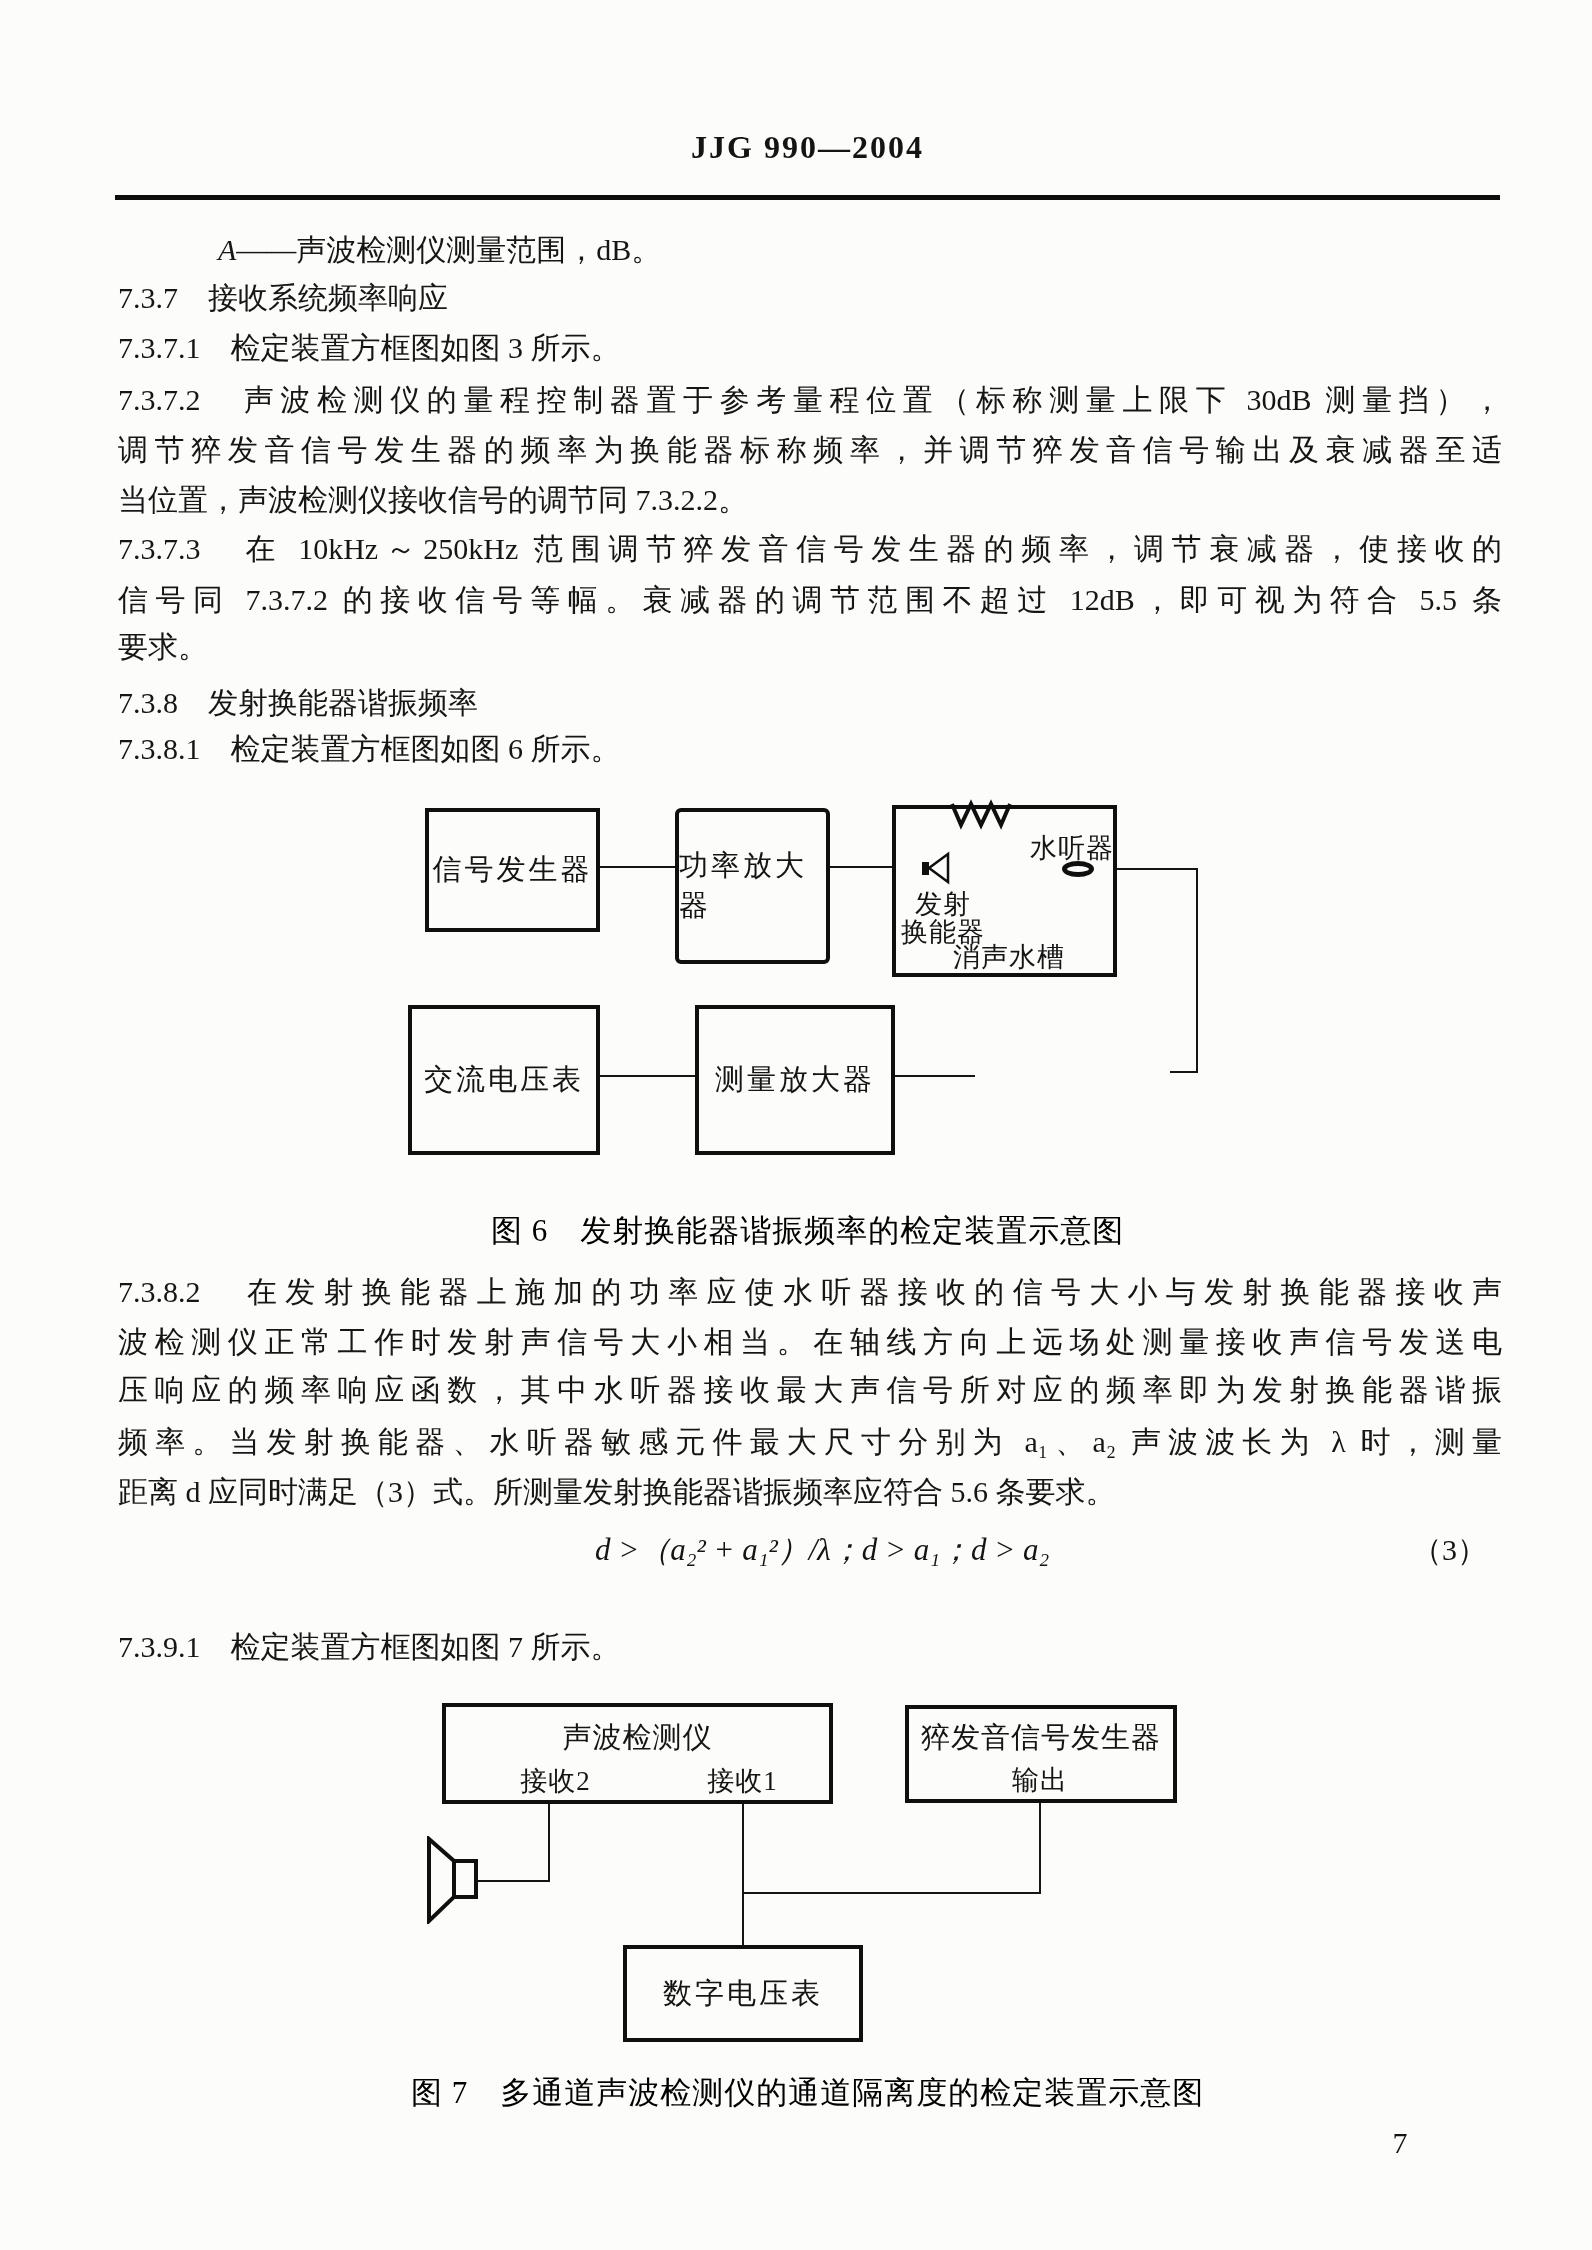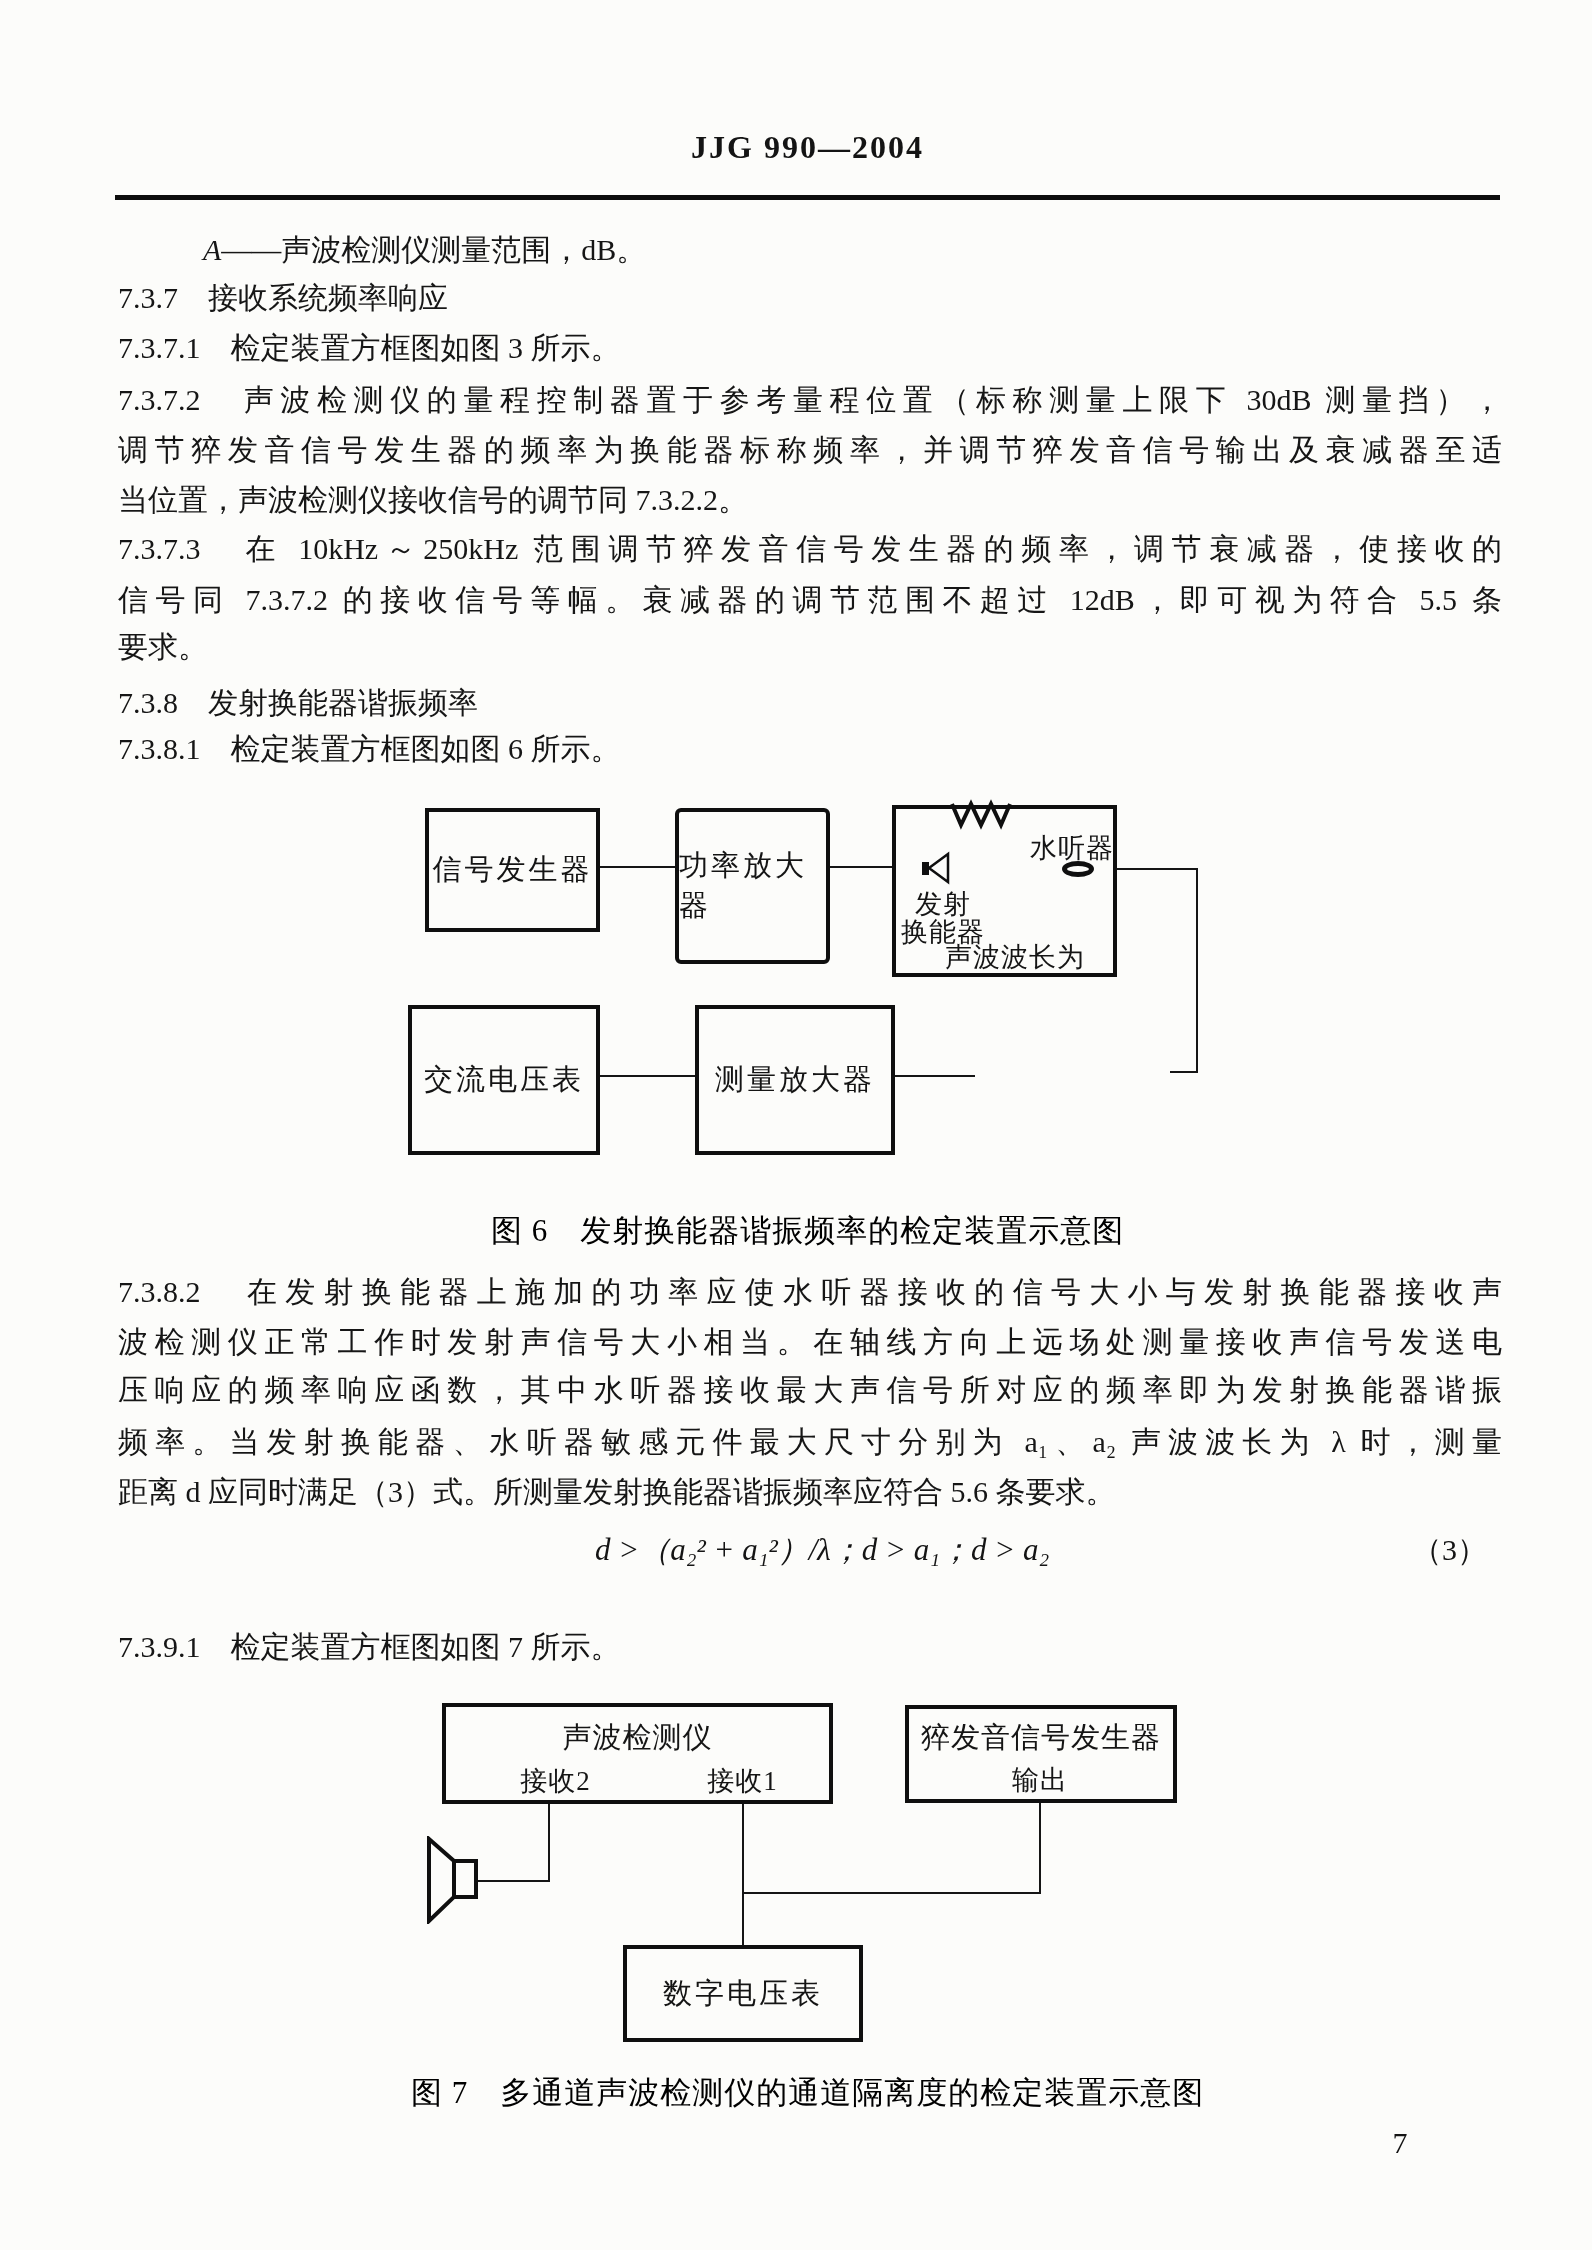--- a/index.html
+++ b/index.html
@@ -102,21 +102,21 @@
   }
 </style>
 </head>
 <body>
 
 <div class="page">
 
   <div class="header-title">JJG 990—2004</div>
   <div class="header-rule"></div>
 
-  <div class="tline def-line" style="left:203px;top:225px;">A——声波检测仪测量范围，dB。</div>
+  <div class="tline def-line" style="left:218px;top:225px;">A——声波检测仪测量范围，dB。</div>
 
   <div class="tline" style="left:118px;top:273px;">7.3.7　接收系统频率响应</div>
   <div class="tline" style="left:118px;top:323px;">7.3.7.1　检定装置方框图如图 3 所示。</div>
 
   <div class="tline just" style="left:118px;top:375px;">7.3.7.2　声波检测仪的量程控制器置于参考量程位置（标称测量上限下 30dB 测量挡），</div>
   <div class="tline just" style="left:118px;top:425px;">调节猝发音信号发生器的频率为换能器标称频率，并调节猝发音信号输出及衰减器至适</div>
   <div class="tline" style="left:118px;top:475px;">当位置，声波检测仪接收信号的调节同 7.3.2.2。</div>
 
   <div class="tline just" style="left:118px;top:524px;">7.3.7.3　在 10kHz～250kHz 范围调节猝发音信号发生器的频率，调节衰减器，使接收的</div>
   <div class="tline just" style="left:118px;top:575px;">信号同 7.3.7.2 的接收信号等幅。衰减器的调节范围不超过 12dB，即可视为符合 5.5 条</div>
@@ -145,21 +145,21 @@
     <polyline points="2,6 11,27 21,6 31,27 41,6 51,27 60,6" fill="none" stroke="#0f0f0f" stroke-width="4"></polyline>
   </svg>
   <svg class="abs" style="left:921px;top:851px;" width="30" height="34">
     <rect x="1" y="11" width="7" height="13" fill="#0f0f0f"></rect>
     <polygon points="8,17 27,3 27,31" fill="#fcfcfa" stroke="#0f0f0f" stroke-width="2.5"></polygon>
   </svg>
   <div class="small-label" style="left:903px;top:886px;width:80px;">发射</div>
   <div class="small-label" style="left:893px;top:914px;width:100px;">换能器</div>
   <div class="small-label" style="left:1028px;top:830px;width:88px;">水听器</div>
   <div class="hydro"></div>
-  <div class="small-label" style="left:945px;top:939px;width:128px;">声波波长为</div>
+  <div class="small-label" style="left:945px;top:939px;width:128px;">消声水槽</div>
 
   <div class="dbox" style="left:695px;top:1005px;width:200px;height:150px;">
     <span>测量放大器</span>
   </div>
   <div class="dbox" style="left:408px;top:1005px;width:192px;height:150px;">
     <span>交流电压表</span>
   </div>
 
   <div class="caption" style="top:1210px;">图 6　发射换能器谐振频率的检定装置示意图</div>
 

